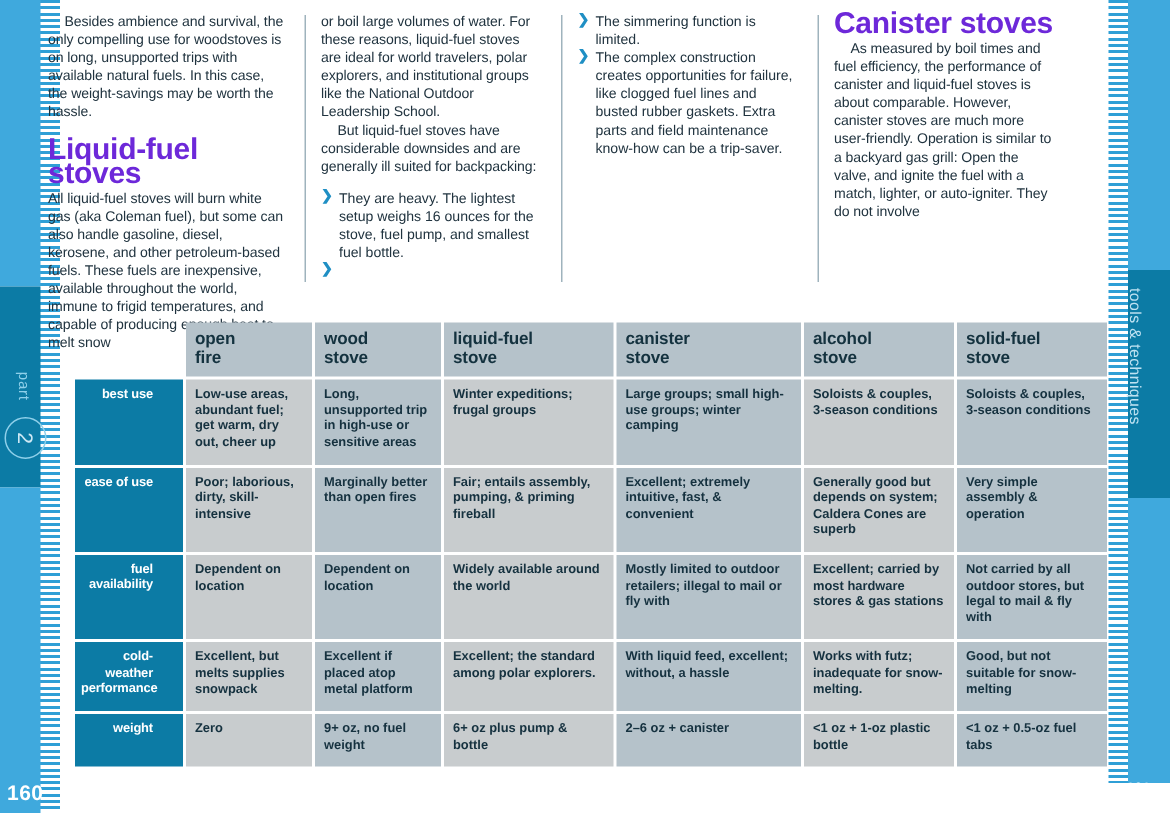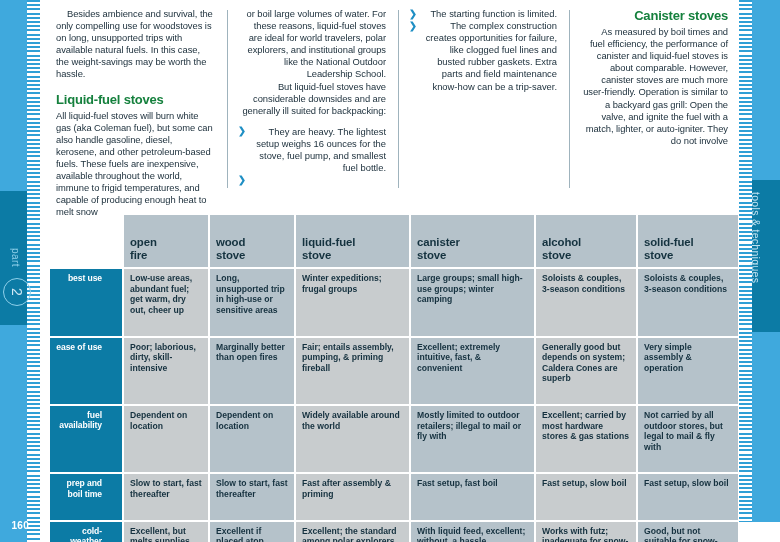--- a/index.html
+++ b/index.html
@@ -83,21 +83,21 @@
     line-height: 26px;
     text-align: center;
     transform: rotate(90deg);
   }
   .folio-left {
     position: absolute;
     left: 2px; top: 520px;
     width: 27px;
     text-align: right;
     color: #ffffff;
-    font-size: 10px;
+    font-size: 14px;
     font-weight: bold;
     letter-spacing: .3px;
   }
 
   
   .edge-right {
     position: absolute;
     right: 0; top: 0;
     width: 42px; height: 522px;
     overflow: hidden;
@@ -149,52 +149,52 @@
     text-align: left;
     color: #ffffff;
     font-size: 9px;
     font-weight: bold;
     letter-spacing: .3px;
   }
 
   
   .columns {
     position: absolute;
-    left: 56px; top: 8px;
+    left: 32px; top: 8px;
     width: 684px;
     height: 195px;
     display: flex;
     gap: 0px;
   }
   .col {
     width: 171px;
     padding-right: 12px;
     box-sizing: border-box;
     position: relative;
   }
-  .col + .col { padding-left: 11px; text-align: right; }
+  .col + .col { padding-left: 11px; }
   .col.rule::before {
     content: "";
     position: absolute;
     left: 0px; top: 2px;
     width: 1px; height: 178px;
     background: #9fb3bd;
   }
   .col p {
     margin: 0;
     color: #20333f;
     font-size: 9.4px;
     line-height: 12.1px;
     letter-spacing: -0.05px;
   }
   .col p.indent { text-indent: 11px; }
   .col h3 {
     margin: 11px 0 2px 0;
-    color: #15803d;
-    font-size: 13px;
+    color: #6d28d9;
+    font-size: 20px;
     line-height: 16px;
     font-weight: bold;
     letter-spacing: -0.2px;
   }
   .bullets {
     margin: 9px 0 0 0;
     padding: 0;
     list-style: none;
   }
   .bullets li {
@@ -218,37 +218,37 @@
   .cmp-table {
     position: absolute;
     left: 48px; top: 213px;
     width: 686px;
     border-collapse: separate;
     border-spacing: 2px;
     table-layout: fixed;
   }
   .cmp-table th, .cmp-table td {
     vertical-align: top;
-    padding: 4px 6px 20px 6px;
+    padding: 4px 6px 10px 6px;
     font-size: 8.6px;
     line-height: 10.6px;
     color: #15313f;
   }
   .cmp-table th.corner {
     background: transparent;
     padding: 0;
   }
   .cmp-table th.colhead {
     background: #b5c2ca;
     color: #14323f;
     font-weight: bold;
     font-size: 11.4px;
     line-height: 12.6px;
     text-align: left;
-    padding: 21px 6px 6px 6px;
+    padding: 5px 6px 6px 6px;
     letter-spacing: -0.1px;
   }
   .cmp-table th.rowhead {
     background: #0c7ba5;
     color: #ffffff;
     font-weight: bold;
     font-size: 8.6px;
     line-height: 10.4px;
     text-align: right;
     padding: 4px 20px 5px 4px;
@@ -304,21 +304,21 @@
       <p>or boil large volumes of water. For these reasons, liquid-fuel stoves are ideal for world travelers, polar explorers, and institutional groups like the National Outdoor Leadership School.</p>
       <p class="indent">But liquid-fuel stoves have considerable downsides and are generally ill suited for backpacking:</p>
       <ul class="bullets">
         <li><span class="chev">❯</span><span>They are heavy. The lightest setup weighs 16 ounces for the stove, fuel pump, and smallest fuel bottle.</span></li>
         <li><span class="chev">❯</span></li>
       </ul>
     </div>
 
     <div class="col rule">
       <ul class="bullets" style="margin-top:0">
-        <li><span class="chev">❯</span><span>The starting function is limited.</span></li>
+        <li><span class="chev">❯</span><span>The simmering function is limited.</span></li>
         <li><span class="chev">❯</span><span>The complex construction creates opportunities for failure, like clogged fuel lines and busted rubber gaskets. Extra parts and field maintenance know-how can be a trip-saver.</span></li>
       </ul>
       <div class="spacer-p"></div>
     </div>
 
     <div class="col rule">
       <h3 style="margin-top:0">Canister stoves</h3>
       <p class="indent">As measured by boil times and fuel efficiency, the performance of canister and liquid-fuel stoves is about comparable. However, canister stoves are much more user-friendly. Operation is similar to a backyard gas grill: Open the valve, and ignite the fuel with a match, lighter, or auto-igniter. They do not involve</p>
     </div>
 
@@ -385,29 +385,20 @@
       <tr>
         <th class="rowhead">fuel availability</th>
         <td class="c-gray">Dependent on location</td>
         <td class="c-blue">Dependent on location</td>
         <td class="c-gray">Widely available around the world</td>
         <td class="c-blue">Mostly limited to outdoor retailers; illegal to mail or fly with</td>
         <td class="c-gray">Excellent; carried by most hardware stores &amp; gas stations</td>
         <td class="c-blue">Not carried by all outdoor stores, but legal to mail &amp; fly with</td>
       </tr>
       <tr>
-        <th class="rowhead">prep and boil time</th>
-        <td class="c-gray">Slow to start, fast thereafter</td>
-        <td class="c-blue">Slow to start, fast thereafter</td>
-        <td class="c-gray">Fast after assembly &amp; priming</td>
-        <td class="c-blue">Fast setup, fast boil</td>
-        <td class="c-gray">Fast setup, slow boil</td>
-        <td class="c-blue">Fast setup, slow boil</td>
-      </tr>
-      <tr>
         <th class="rowhead">cold-weather performance</th>
         <td class="c-gray">Excellent, but melts supplies snowpack</td>
         <td class="c-blue">Excellent if placed atop metal platform</td>
         <td class="c-gray">Excellent; the standard among polar explorers.</td>
         <td class="c-blue">With liquid feed, excellent; without, a hassle</td>
         <td class="c-gray">Works with futz; inadequate for snow-melting.</td>
         <td class="c-blue">Good, but not suitable for snow-melting</td>
       </tr>
       <tr>
         <th class="rowhead">weight</th>

